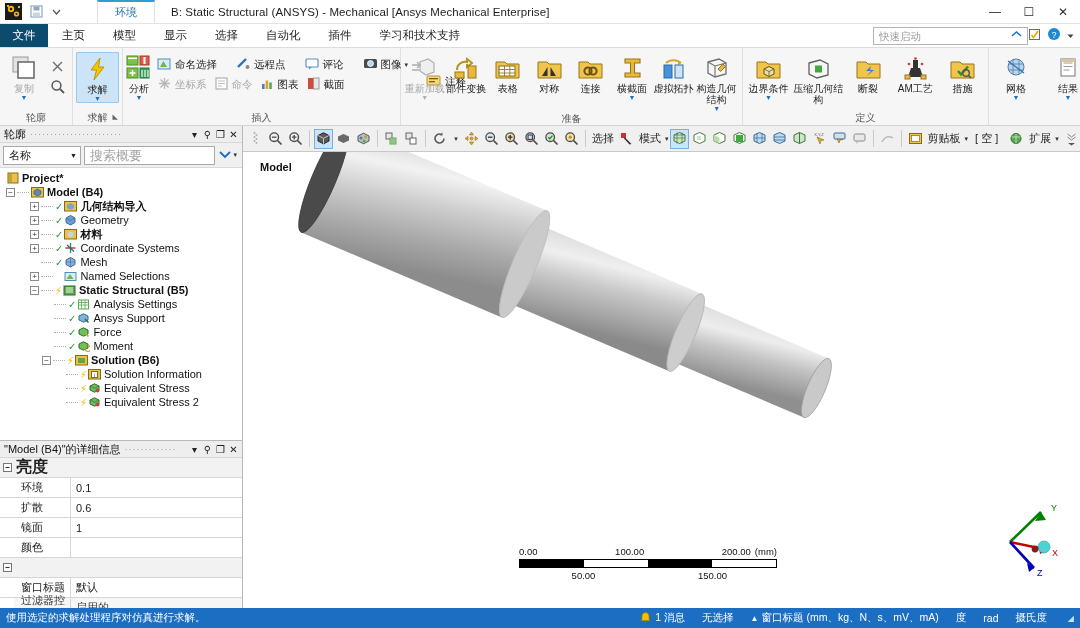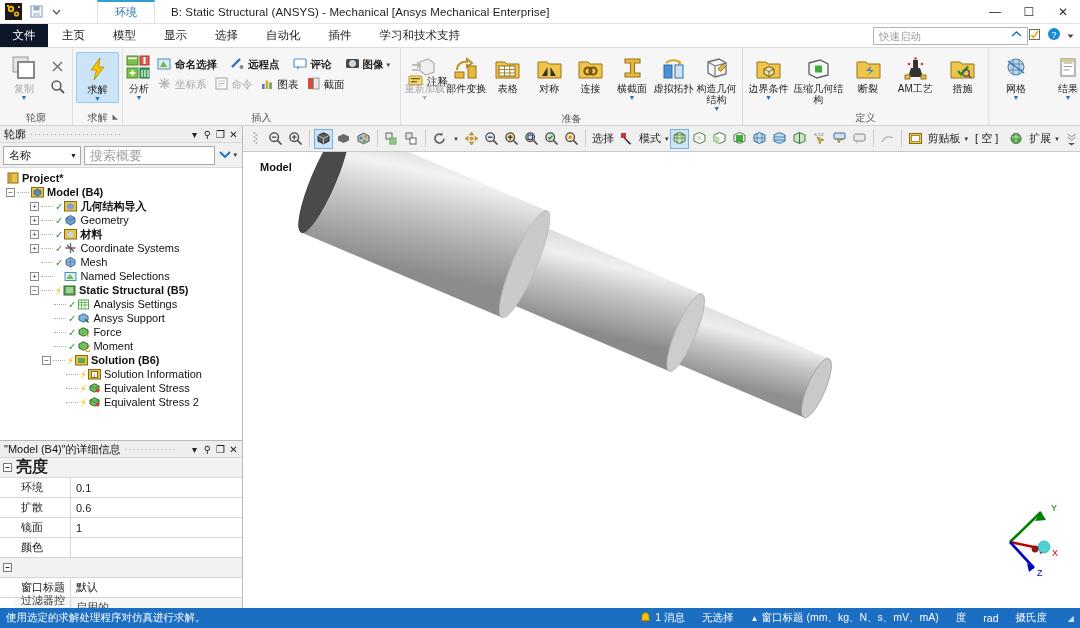--- a/index.html
+++ b/index.html
@@ -23,21 +23,21 @@
             border-top:2px solid #2e9fd4; border-left:1px solid #e0e0e0; border-right:1px solid #e0e0e0;
             margin-left:26px;}
   .title-txt{ flex:1; display:flex; align-items:center; padding-left:16px; font-size:11.5px; color:#1d1d1d;
               letter-spacing:.1px;}
   .wbtns{ display:flex; }
   .wbtn{ width:34px; display:flex; align-items:center; justify-content:center; color:#303030; font-size:12px; }
 
   
   .menubar{ height:24px; background:#ffffff; display:flex; align-items:stretch; position:relative;
             border-bottom:1px solid #dcdcdc; }
-  .menu-file{ background:#0f172a; color:#fff; width:48px; display:flex; align-items:center; justify-content:center;
+  .menu-file{ background:#0c4a6e; color:#fff; width:48px; display:flex; align-items:center; justify-content:center;
               font-size:11.5px; }
   .menu-item{ padding:0 14px; display:flex; align-items:center; font-size:11.5px; color:#1d1d1d; }
   .menu-item.sel{ background:#ffffff; box-shadow:inset 0 -2px 0 #ffffff; }
   .qlaunch{ position:absolute; right:52px; top:3px; width:155px; height:18px; background:#fff;
             border:1px solid #b4b4b4; display:flex; align-items:center; padding-left:5px; }
   .qlaunch input{ border:0; outline:0; width:100%; font-size:10.5px; color:#333;
                   font-family:"Liberation Sans",sans-serif; background:transparent; }
   .qlaunch input::placeholder{ color:#9a9a9a; }
   .menu-right{ position:absolute; right:6px; top:3px; display:flex; gap:6px; align-items:center; }
 
@@ -278,21 +278,21 @@
               <path d="M6.5 15 v6 M3.5 18 h6" stroke="#fff" stroke-width="1.6"></path>
               <rect x="14" y="13" width="9" height="10" fill="#3ca05a" stroke="#27703f"></rect>
               <path d="M16 15 v7 M19 15 v7 M22 15 v7" stroke="#fff" stroke-width="1.1"></path>
             </svg>
           </span>
           <span class="lb">分析</span>
           <span class="arr">▼</span>
         </div>
 
         <div style="display:flex;flex-direction:column;gap:1px;padding-top:3px;">
-          <div style="display:flex;gap:7px;font-weight:bold;">
+          <div style="display:flex;gap:13px;">
             <div class="rsmall">
               <span>
                 <svg width="15" height="15" viewBox="0 0 15 15">
                   <rect x="1" y="3" width="12" height="10" fill="#d9edf7" stroke="#4a90b8"></rect>
                   <path d="M3 11 L6.5 5 L10 11 Z" fill="#7cb342"></path>
                 </svg>
               </span>
               <span class="lb">命名选择</span>
             </div>
             <div class="rsmall">
@@ -1143,20 +1143,40 @@
 
             <path d="M22 42 L46 68" stroke="#0000c0" stroke-width="2.6"></path>
             <path d="M46 68 L39 63 L41 72 Z" fill="#0000c0"></path>
             <text x="49" y="76" font-size="9" fill="#0000c0" font-family="Liberation Sans">Z</text>
 
             <circle cx="56" cy="47" r="6" fill="#4fd2d2" stroke="#2aa8a8" stroke-width="0.7"></circle>
             <circle cx="47" cy="49" r="3.4" fill="#8b1a1a"></circle>
           </svg>
         </div>
 
+        <div class="scalebar">
+          <div class="sb-top">
+            <span>0.00</span>
+            <span>100.00</span>
+            <span style="display:flex;gap:4px;">
+              <span>200.00</span>
+              <span>(mm)</span>
+            </span>
+          </div>
+          <div class="sb-bar">
+            <div></div>
+            <div></div>
+            <div></div>
+            <div></div>
+          </div>
+          <div class="sb-bot">
+            <span style="left:25%">50.00</span>
+            <span style="left:75%">150.00</span>
+          </div>
+        </div>
       </div>
     </div>
   </div>
 
   <div class="statusbar">
     <span class="sb-left">使用选定的求解处理程序对仿真进行求解。</span>
     <span class="sb-items">
       <span class="sb-item">
         <span>
           <svg width="13" height="13" viewBox="0 0 13 13">

